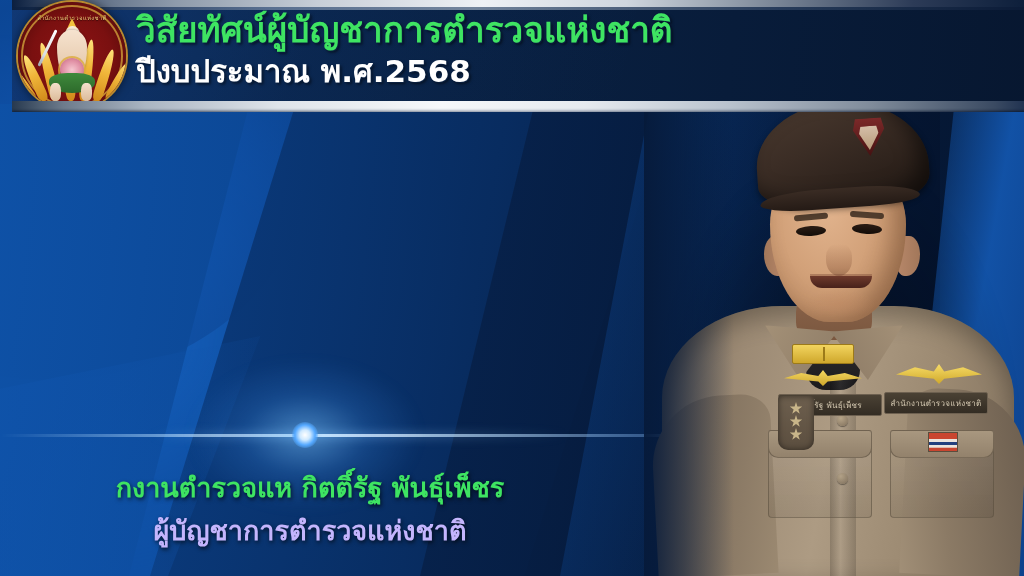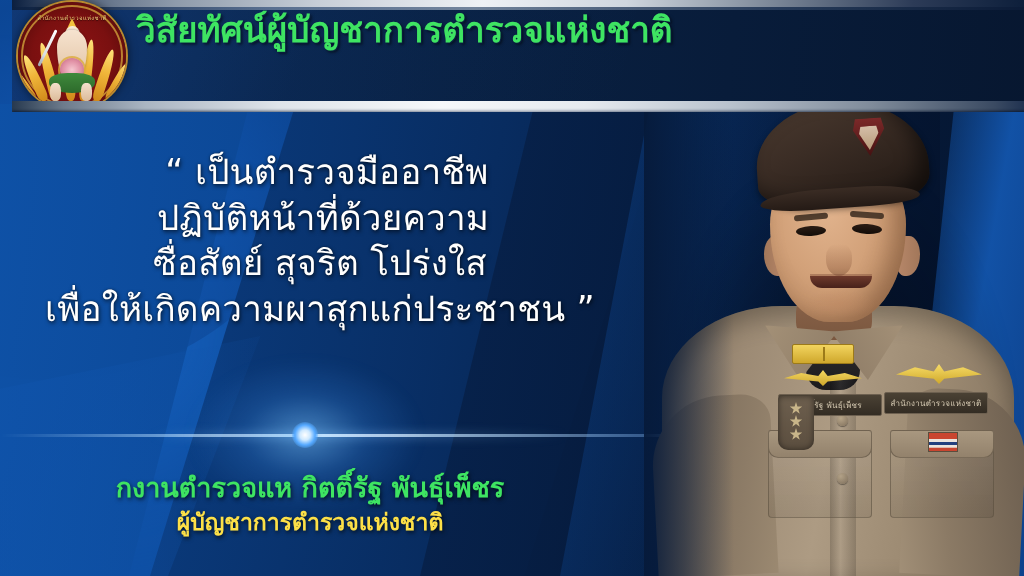--- a/index.html
+++ b/index.html
@@ -251,22 +251,22 @@
     position:absolute; left:0; top:472px; width:620px;
     text-align:center;
   }
   .sign-name{
     font-size:27px; font-weight:700; line-height:1.22;
     color:#3ee462;
     text-shadow:1px 2px 4px rgba(0,0,0,.7);
     white-space:nowrap;
   }
   .sign-role{
-    font-size:23px; font-weight:700; line-height:1.22; margin-top:3px;
-    color:#fde047;
+    font-size:27px; font-weight:700; line-height:1.22; margin-top:10px;
+    color:#c4b5fd;
     text-shadow:1px 2px 4px rgba(0,0,0,.7);
     white-space:nowrap;
   }
 
   
   .portrait{
     position:absolute; right:0; bottom:0;
     width:380px; height:500px;
   }
   .p-shadow{
@@ -581,31 +581,26 @@
       <div class="emblem-figure"></div>
       <div class="emblem-disc"></div>
       <div class="emblem-skirt"></div>
       <div class="emblem-leg" style="left:30%"></div>
       <div class="emblem-leg" style="left:58%"></div>
       <div class="emblem-text">สำนักงานตำรวจแห่งชาติ</div>
     </div>
 
     <div class="header-titles">
       <div class="title-line1">วิสัยทัศน์ผู้บัญชาการตำรวจแห่งชาติ</div>
+      <div class="title-line2">ปีงบประมาณ พ.ศ.2568</div>
     </div>
 
     <div class="header-bottom-strip"></div>
     <div class="header-bottom-strip-shadow"></div>
   </div>
 
-  <div class="quote-block">
-    <span class="quote-line l1">“ เป็นตำรวจมืออาชีพ</span>
-    <span class="quote-line l2">ปฏิบัติหน้าที่ด้วยความ</span>
-    <span class="quote-line l3">ซื่อสัตย์ สุจริต โปร่งใส</span>
-    <span class="quote-line l4">เพื่อให้เกิดความผาสุกแก่ประชาชน ”</span>
-  </div>
 
   <div class="sign-block">
     <div class="sign-name">กงานตำรวจแห กิตติ์รัฐ พันธุ์เพ็ชร</div>
     <div class="sign-role">ผู้บัญชาการตำรวจแห่งชาติ</div>
   </div>
 
 </div>
 
 </body></html>

